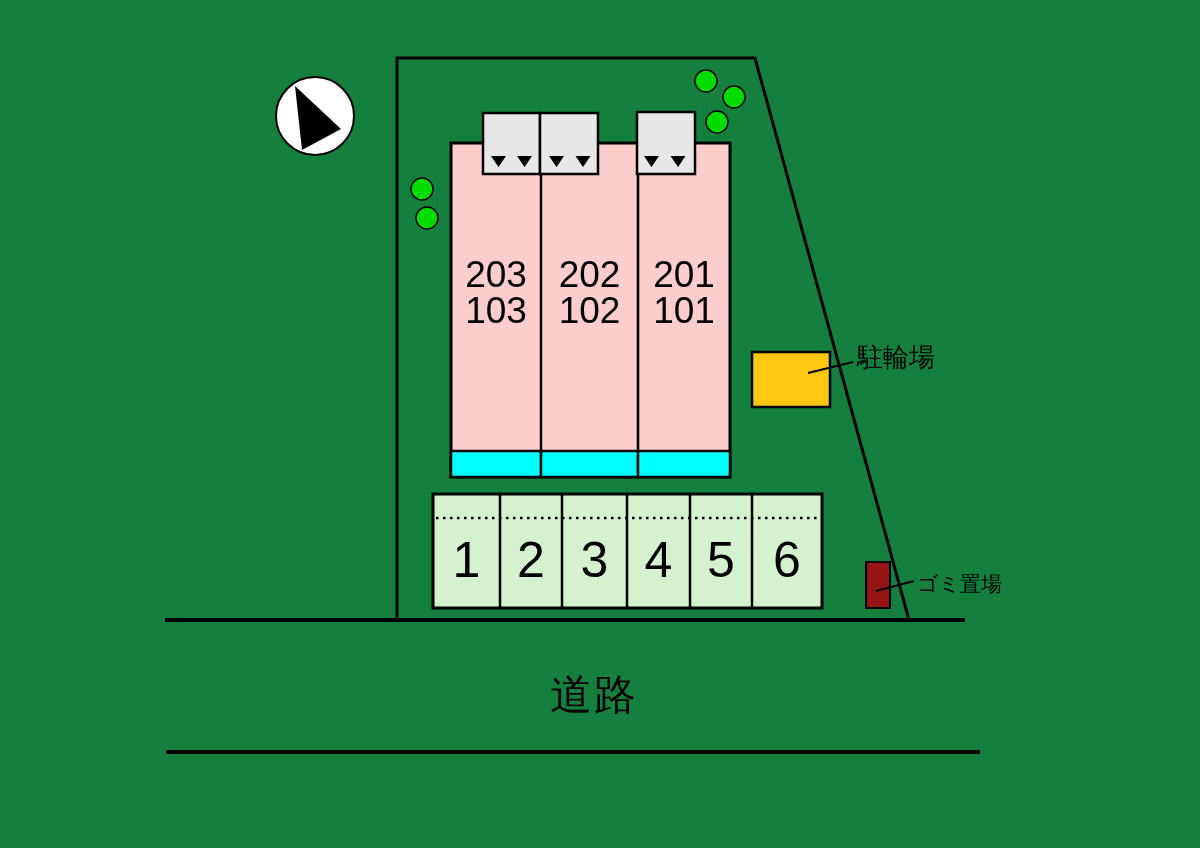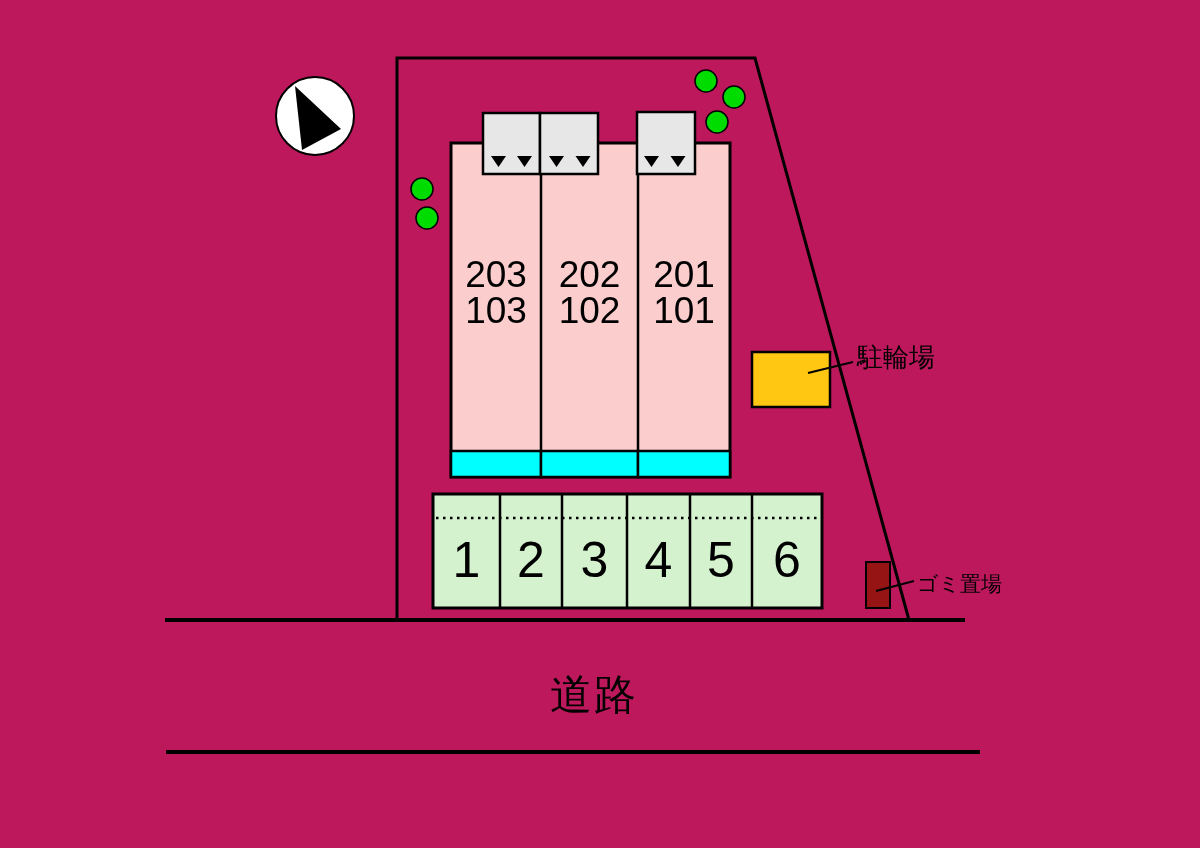--- a/index.html
+++ b/index.html
@@ -1,16 +1,16 @@
 <!DOCTYPE html>
 <html><head>
 <meta charset="utf-8">
 <style>
   html, body { margin: 0; padding: 0; background: #ffffff; }
-  .stage { width: 1200px; height: 848px; position: relative; background: #be185d; overflow: hidden; }
+  .stage { width: 1200px; height: 848px; position: relative; background: #15803d; overflow: hidden; }
   svg { display: block; }
   text { font-family: "Liberation Sans", "DejaVu Sans", sans-serif; fill: #000000; }
   .unit-label  { font-size: 37px; }
   .space-num   { font-size: 50px; }
   .road-label  { font-size: 42px; letter-spacing: 2px; }
   .annot       { font-size: 26px; }
   .annot-sm    { font-size: 21px; }
 </style>
 </head>
 <body>

